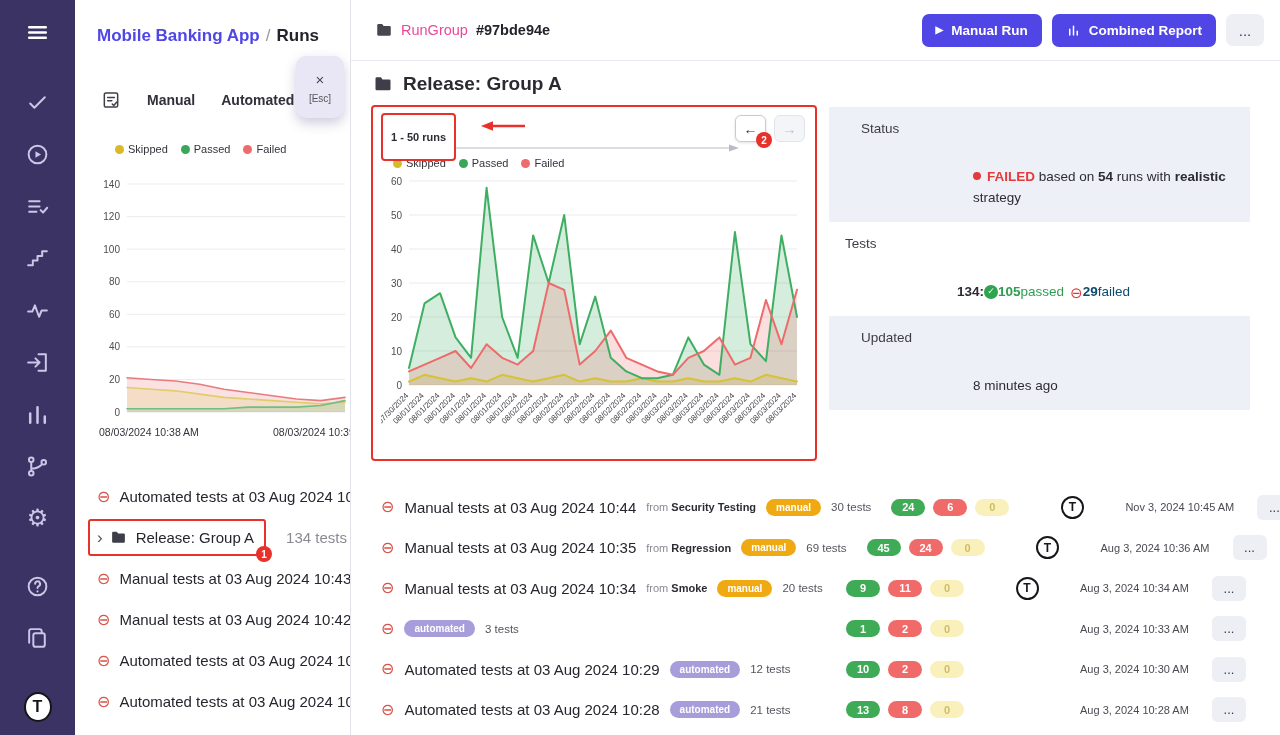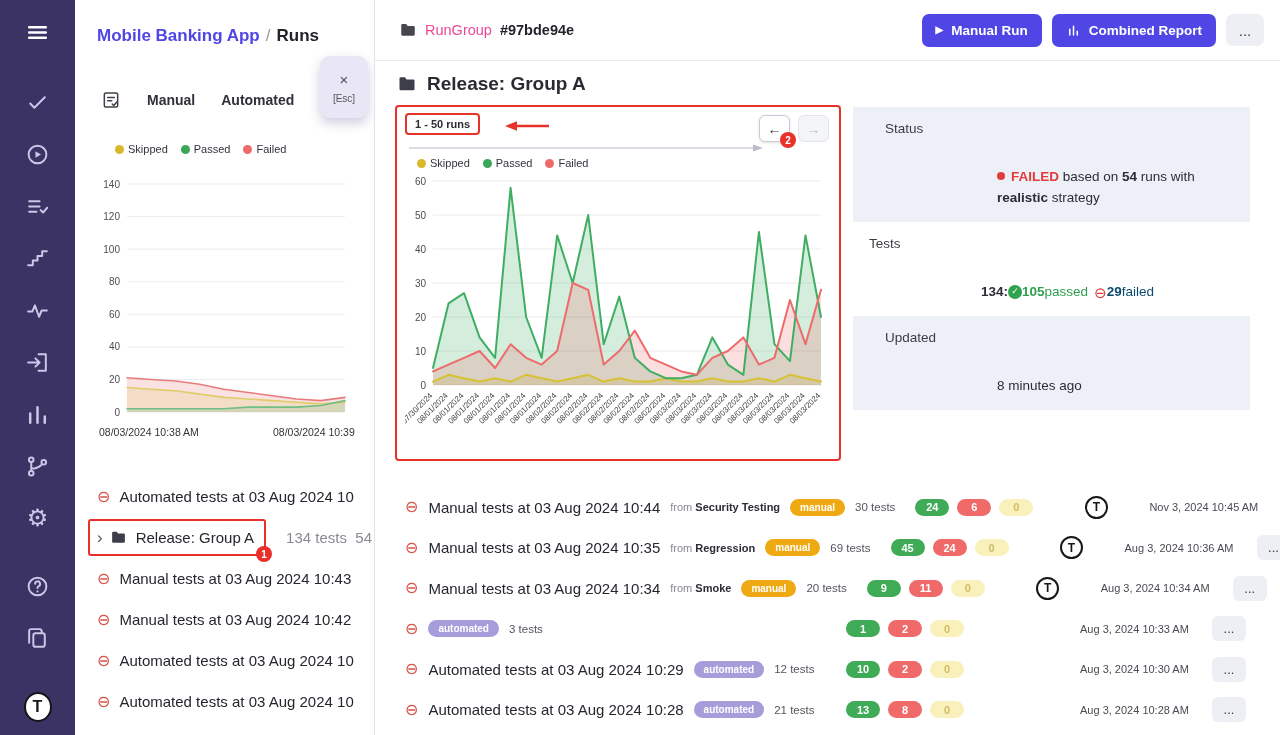--- a/index.html
+++ b/index.html
@@ -9,21 +9,21 @@
 
 .sidenav{width:75px;flex:none;background:#3b3363;display:flex;flex-direction:column;align-items:center;padding-top:18px;}
 .nav-item{width:28px;height:28px;margin-bottom:24px;color:#ccc6e8;display:flex;align-items:center;justify-content:center;cursor:pointer;flex:none;}
 .nav-item svg{width:25px;height:25px;}
 .nav-menu{color:#fff;margin-bottom:42px;}
 .nav-gap{margin-top:16px;}
 .nav-logo{margin-top:auto;margin-bottom:14px;}
 .glyph{font-size:24px;line-height:1;}
 .logo-circle{width:30px;height:30px;border-radius:50%;background:#fff;border:2px solid #15151a;color:#15151a;font-weight:bold;font-size:16px;display:flex;align-items:center;justify-content:center;}
 
-.panel{width:300px;flex:none;border-right:1px solid #e2e2ea;position:relative;overflow:hidden;background:#fff;}
+.panel{width:276px;flex:none;border-right:1px solid #e2e2ea;position:relative;overflow:hidden;background:#fff;}
 .breadcrumb{padding:26px 0 0 22px;font-size:17px;font-weight:bold;white-space:nowrap;}
 .bc-project{color:#4f46e5;cursor:pointer;}
 .bc-sep{color:#9a9aa5;margin:0 6px;font-weight:normal;}
 .bc-page{color:#23232b;}
 .tabs{margin:42px 0 0 26px;display:flex;align-items:center;gap:26px;height:24px;}
 .tab-survey{color:#3f3f4a;display:flex;}
 .tab-label{font-size:14px;font-weight:bold;color:#30303a;cursor:pointer;white-space:nowrap;}
 .esc-btn{position:absolute;top:56px;right:6px;width:48px;height:62px;background:#e9e6f6;border-radius:10px;box-shadow:0 5px 12px rgba(60,50,120,.25);display:flex;flex-direction:column;align-items:center;justify-content:center;gap:5px;z-index:6;cursor:pointer;border:none;font-family:inherit;}
 .esc-x{font-size:15px;color:#4a4a55;}
 .esc-label{font-size:10px;color:#555;}
@@ -49,21 +49,21 @@
 .tb-right{margin-left:auto;display:flex;gap:10px;align-items:center;}
 .btn-primary{background:#4f46e5;color:#fff;border:none;border-radius:7px;height:33px;padding:0 14px;font-size:13.5px;font-weight:bold;font-family:inherit;display:inline-flex;align-items:center;gap:8px;cursor:pointer;}
 .play-g{font-size:10px;line-height:1;}
 .btn-more{background:#edeff5;border:none;border-radius:7px;width:38px;height:32px;font-size:15px;color:#3a3a44;cursor:pointer;font-family:inherit;}
 .content{flex:1;padding:8px 30px 0 20px;position:relative;overflow:hidden;}
 .section-title{display:flex;align-items:center;gap:10px;font-size:19px;font-weight:bold;color:#2a2a33;margin:4px 0 10px 2px;}
 .group-row{display:flex;gap:12px;align-items:flex-start;}
 .chart-card{width:446px;height:356px;flex:none;position:relative;padding:8px 10px;}
 .card-ann{position:absolute;inset:0;border:2px solid #e8312a;border-radius:4px;pointer-events:none;z-index:4;}
 .chart-top{position:relative;height:36px;}
-.runs-range{display:inline-block;border:2px solid #e8312a;border-radius:4px;padding:3px 8px;font-size:11px;font-weight:bold;color:#2c2c34;background:#fff;position:relative;z-index:2;}
+.runs-range{display:inline-block;border:2px solid #e8312a;border-radius:4px;padding:16px 8px;font-size:11px;font-weight:bold;color:#2c2c34;background:#fff;position:relative;z-index:2;}
 .red-arrow{position:absolute;left:94px;top:7px;}
 .range-arrow{position:absolute;left:2px;top:30px;}
 .pagination{position:absolute;top:2px;right:2px;display:flex;gap:8px;}
 .pg-btn{width:31px;height:27px;border-radius:6px;display:flex;align-items:center;justify-content:center;font-size:14px;cursor:pointer;position:relative;font-family:inherit;}
 .pg-prev{background:#fff;border:1px solid #c7cbd8;color:#2f2f38;box-shadow:0 1px 3px rgba(0,0,0,.12);}
 .pg-next{background:#f4f5f9;border:1px solid #e3e5ee;color:#b9bdc9;}
 .pg-badge{position:absolute;right:-7px;bottom:-7px;width:16px;height:16px;border-radius:50%;background:#e8312a;color:#fff;font-size:10px;font-weight:bold;display:flex;align-items:center;justify-content:center;z-index:5;}
 .main-legend{display:flex;gap:13px;font-size:11px;color:#33333c;margin:6px 0 2px 12px;align-items:center;height:16px;}
 
 .status-panel{flex:1;margin-top:2px;font-size:13.5px;}

